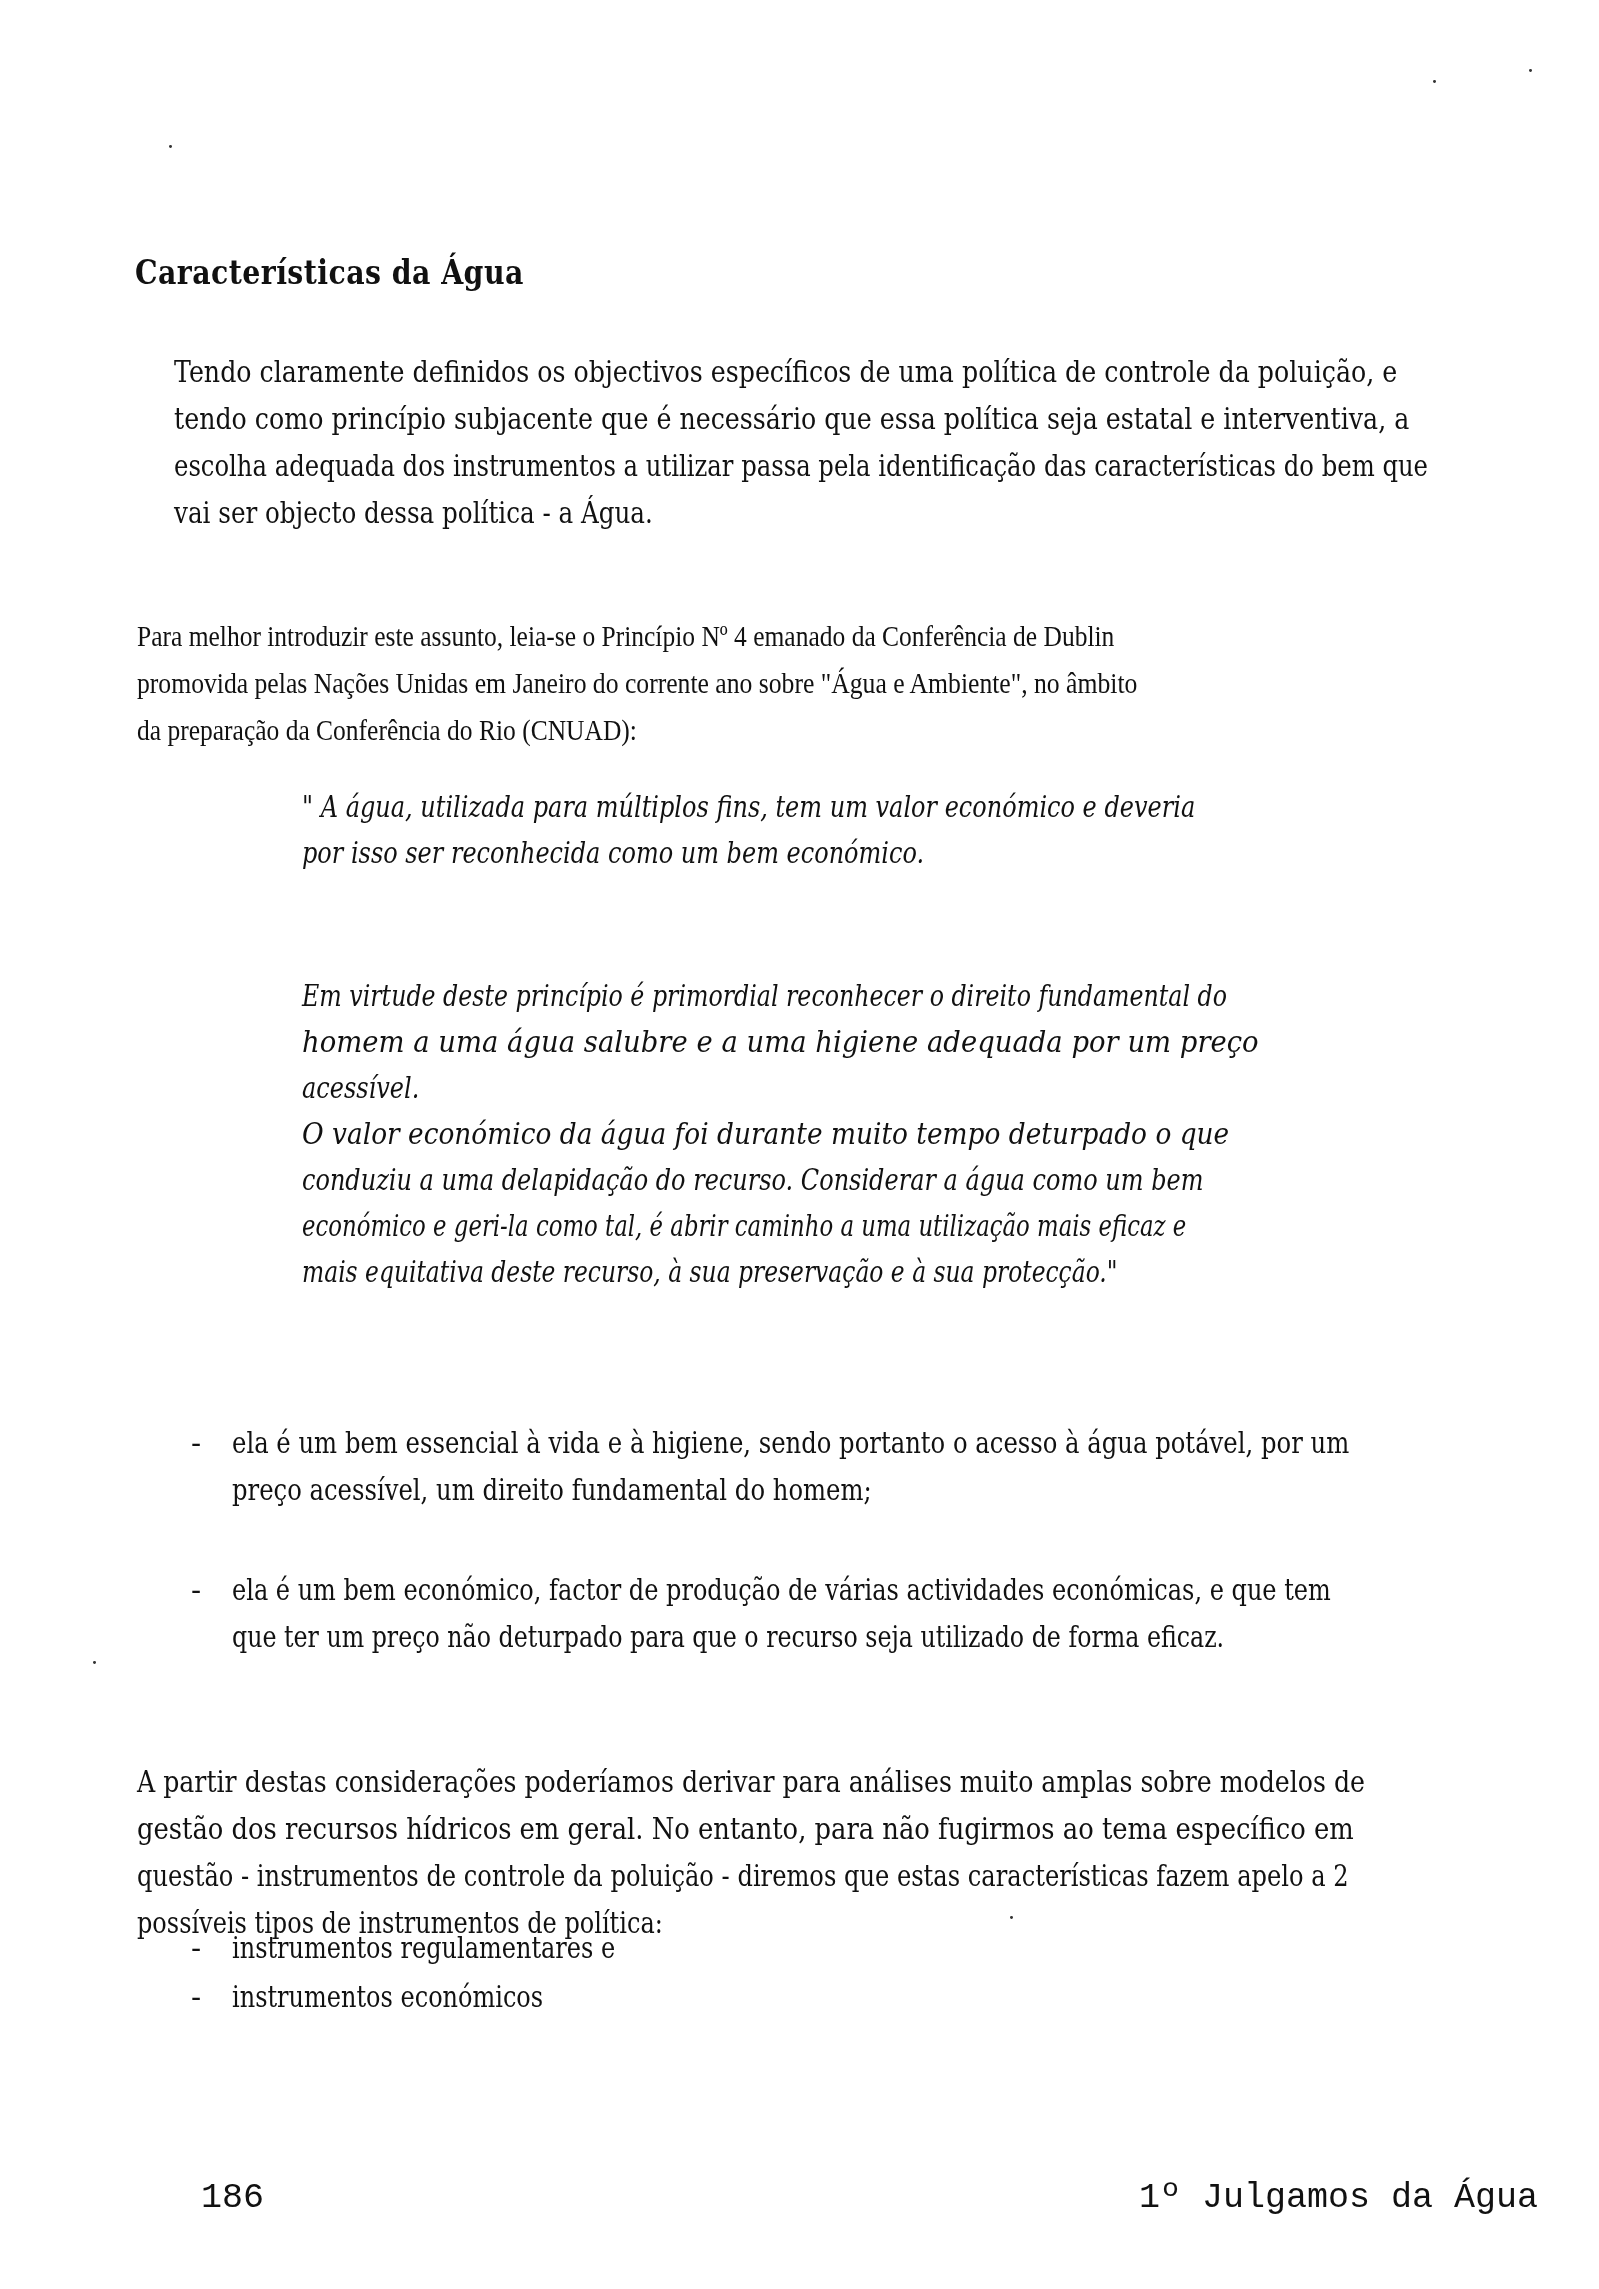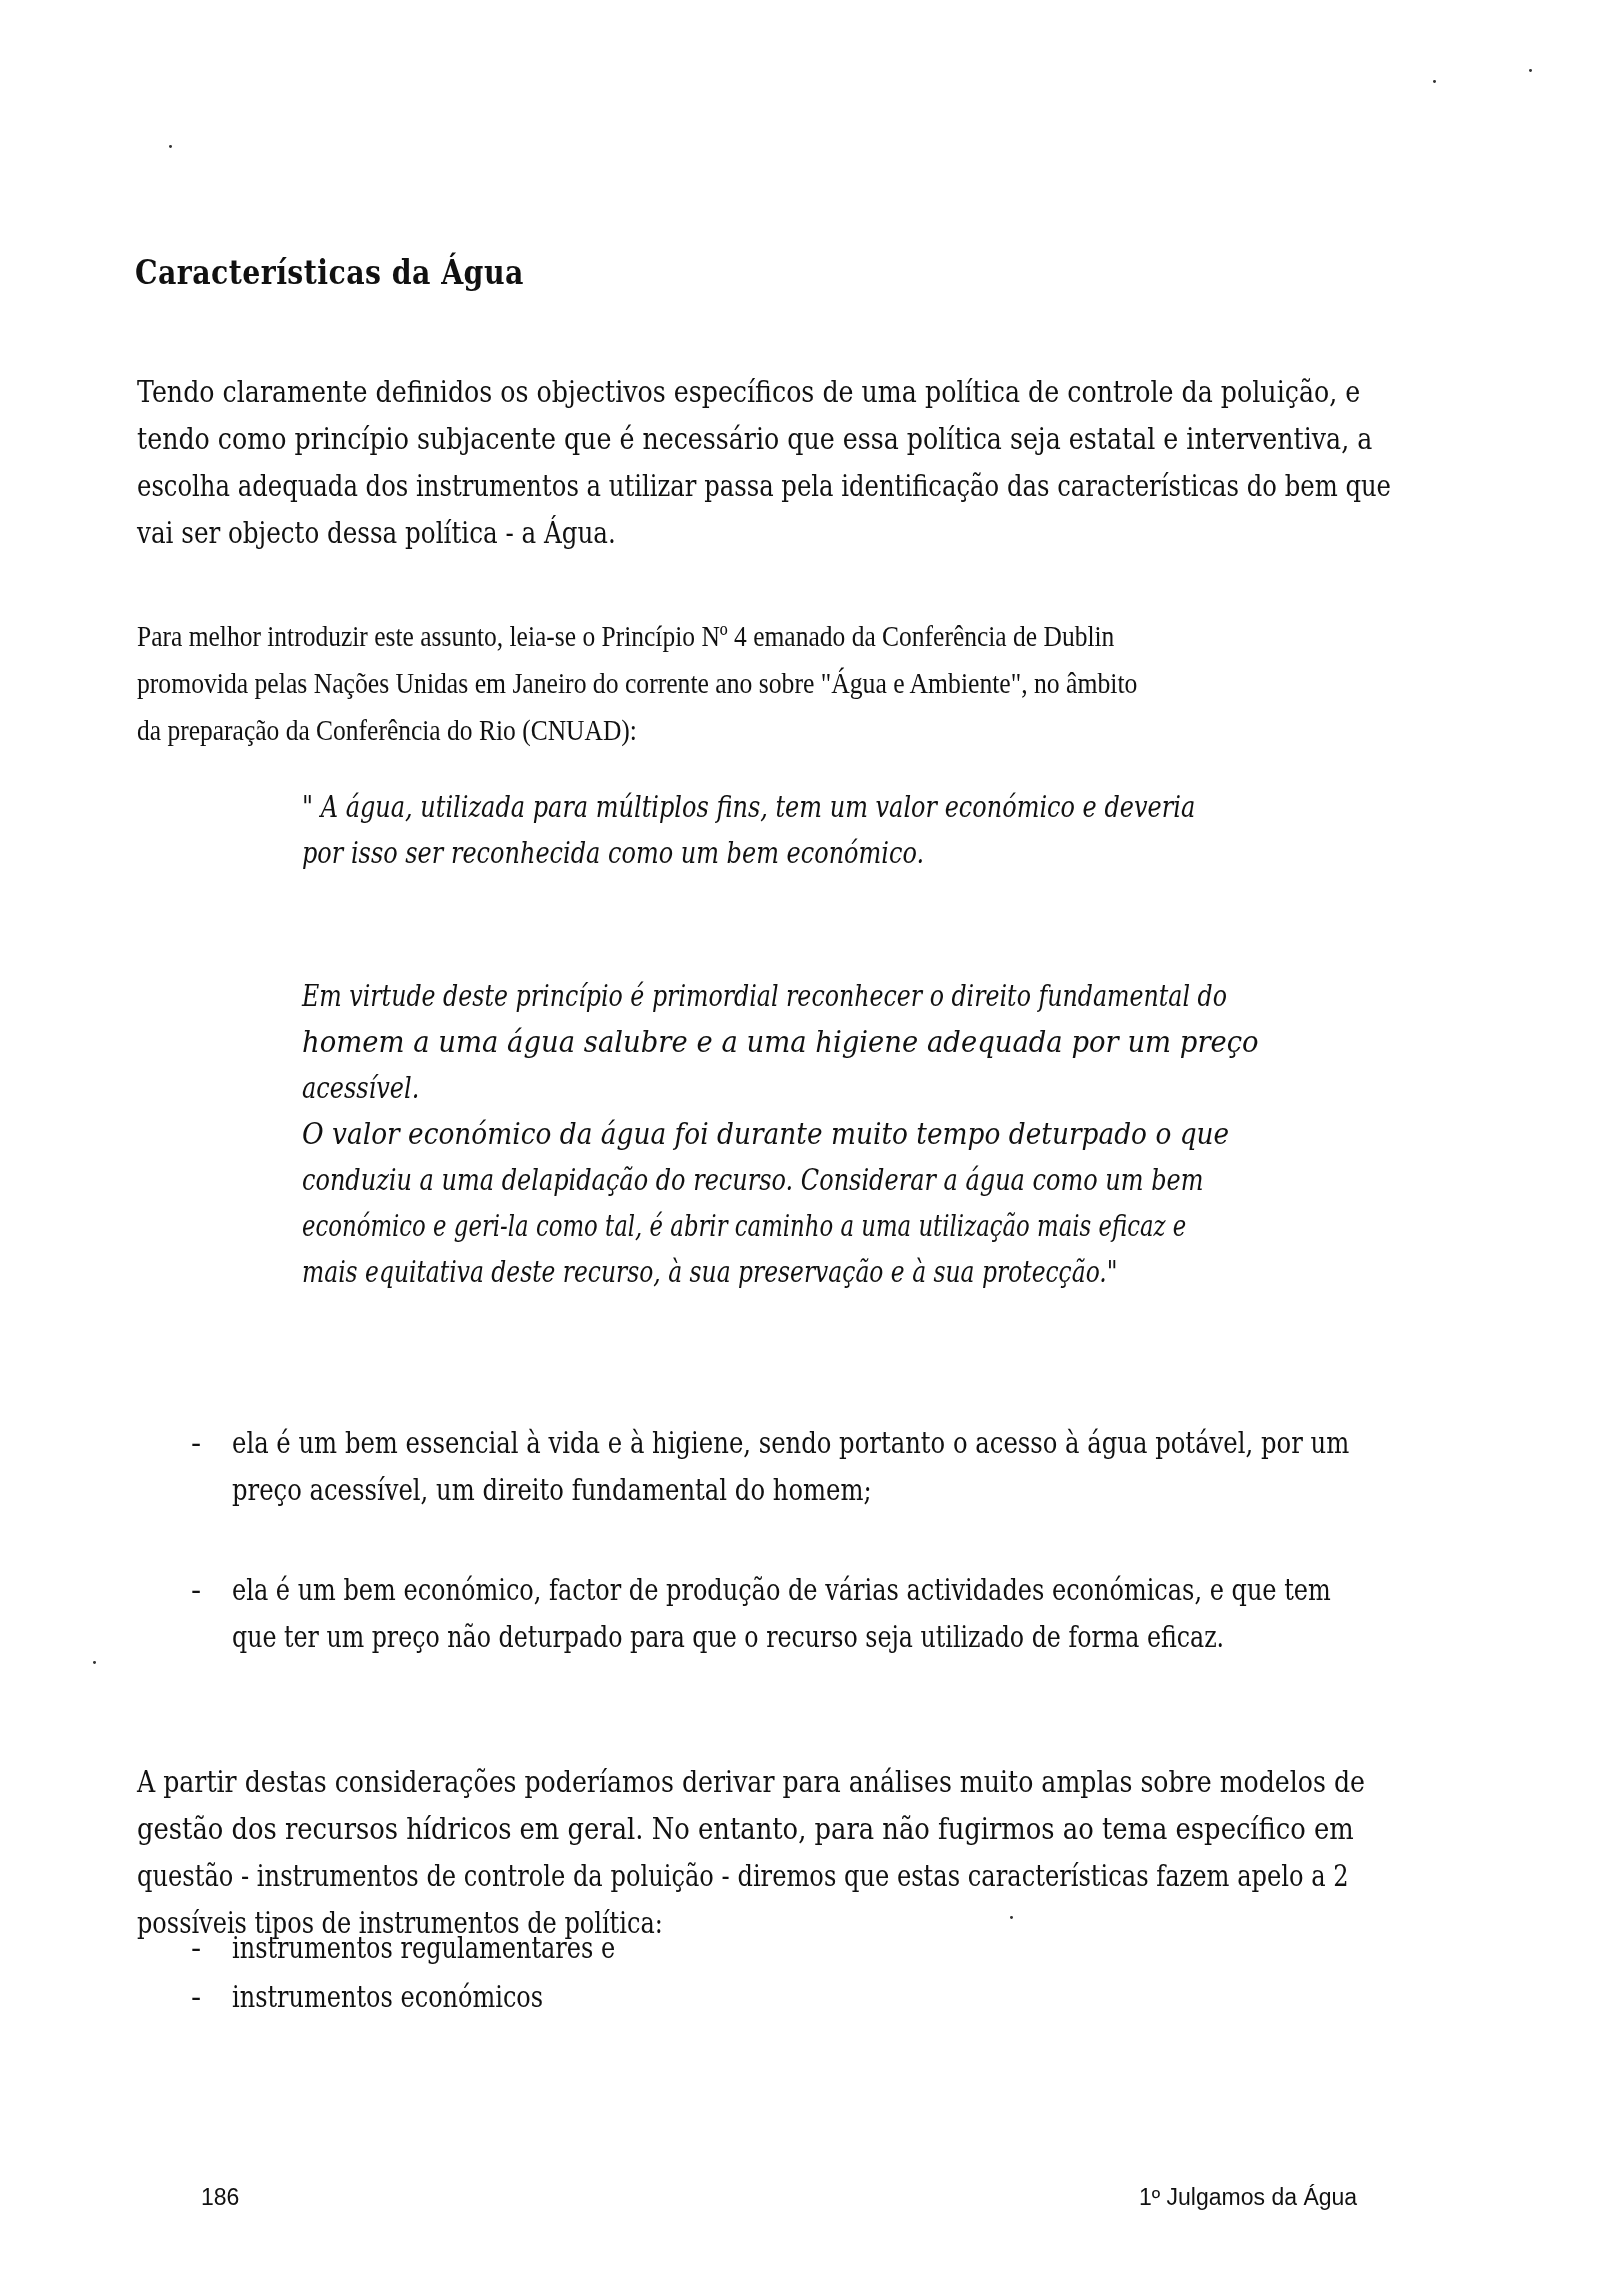--- a/index.html
+++ b/index.html
@@ -25,42 +25,41 @@
       position: absolute; left: 302px; width: 1010px;
       font-size: 30px; line-height: 46px; font-style: italic;
       font-family: "DejaVu Serif", serif;
     }
     .quote .line { display: block; white-space: nowrap; transform-origin: left top; }
     .bullet-row { position: absolute; left: 191px; font-size: 30px; line-height: 47px; font-family: "DejaVu Serif", serif; }
     .bullet-row .dash { position: absolute; left: 0; top: 0; }
     .bullet-row .txt { position: absolute; left: 41px; top: 0; white-space: nowrap; }
     .bullet-row .txt .line { display: block; transform-origin: left top; }
     .footer-left, .footer-right {
-      position: absolute; top: 2178px; font-size: 23px;
-      font-family: Liberation Sans, sans-serif;
-      margin-top: 6px;
+      position: absolute; top: 2178px; font-size: 35px;
+      font-family: Liberation Mono, monospace;
     }
     .footer-left { left: 201px; }
     .footer-right { left: 1139px; }
     .speck { position: absolute; width: 2.9px; height: 2.9px; background: #333; border-radius: 50%; }
   </style>
 </head>
 <body>
 
 <div class="page">
 
   <div class="speck" style="left:1433px;top:80px;"></div>
   <div class="speck" style="left:1529px;top:69px;"></div>
   <div class="speck" style="left:169px;top:145px;"></div>
   <div class="speck" style="left:93px;top:1661px;"></div>
   <div class="speck" style="left:1010px;top:1916px;"></div>
 
   <div class="title">Características da Água</div>
 
-  <div class="para" style="top:368px;">
+  <div class="para" style="top:348px;margin-left:37px;">
     <span class="line" style="transform:scaleX(0.843);">Tendo claramente definidos os objectivos específicos de uma política de controle da poluição, e</span>
     <span class="line" style="transform:scaleX(0.843);">tendo como princípio subjacente que é necessário que essa política seja estatal e interventiva, a</span>
     <span class="line" style="transform:scaleX(0.81);">escolha adequada dos instrumentos a utilizar passa pela identificação das características do bem que</span>
     <span class="line" style="transform:scaleX(0.82);">vai ser objecto dessa política - a Água.</span>
   </div>
 
   <div class="para" style="top:612px;font-family:Liberation Serif, serif;">
     <span class="line" style="transform:scaleX(0.85);">Para melhor introduzir este assunto, leia-se o Princípio Nº 4 emanado da Conferência de Dublin</span>
     <span class="line" style="transform:scaleX(0.855);">promovida pelas Nações Unidas em Janeiro do corrente ano sobre "Água e Ambiente", no âmbito</span>
     <span class="line" style="transform:scaleX(0.85);">da preparação da Conferência do Rio (CNUAD):</span>

